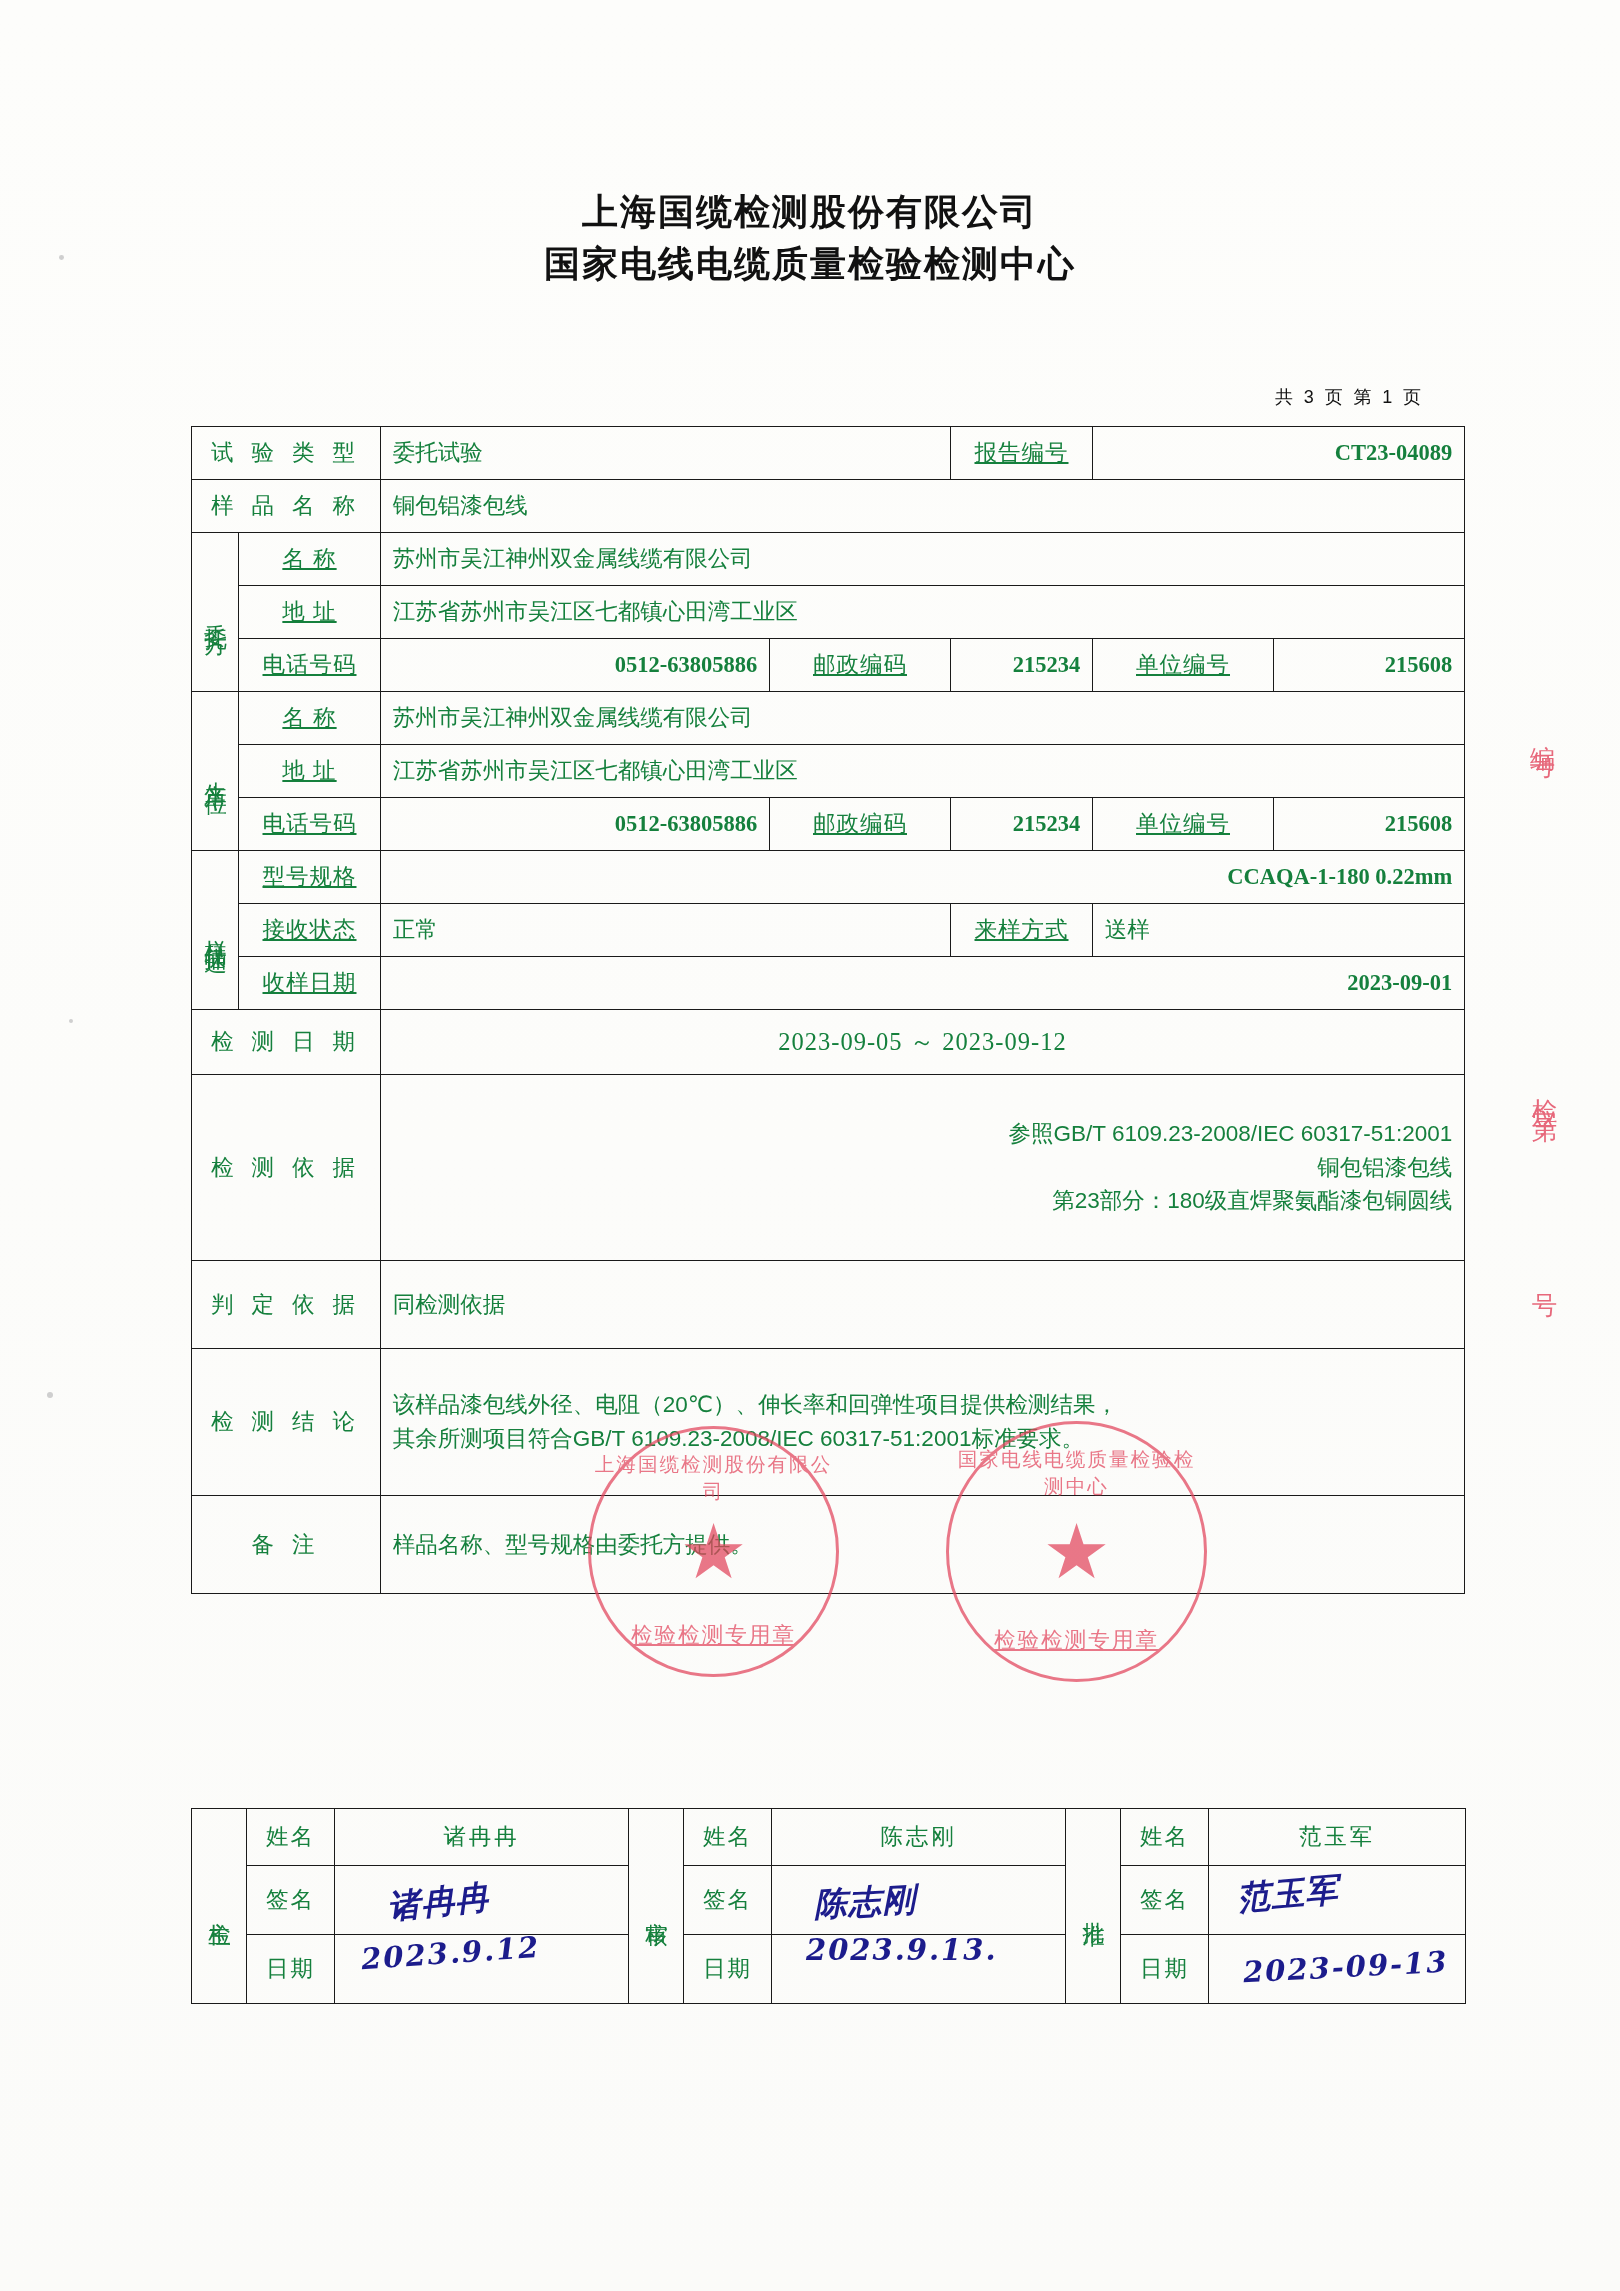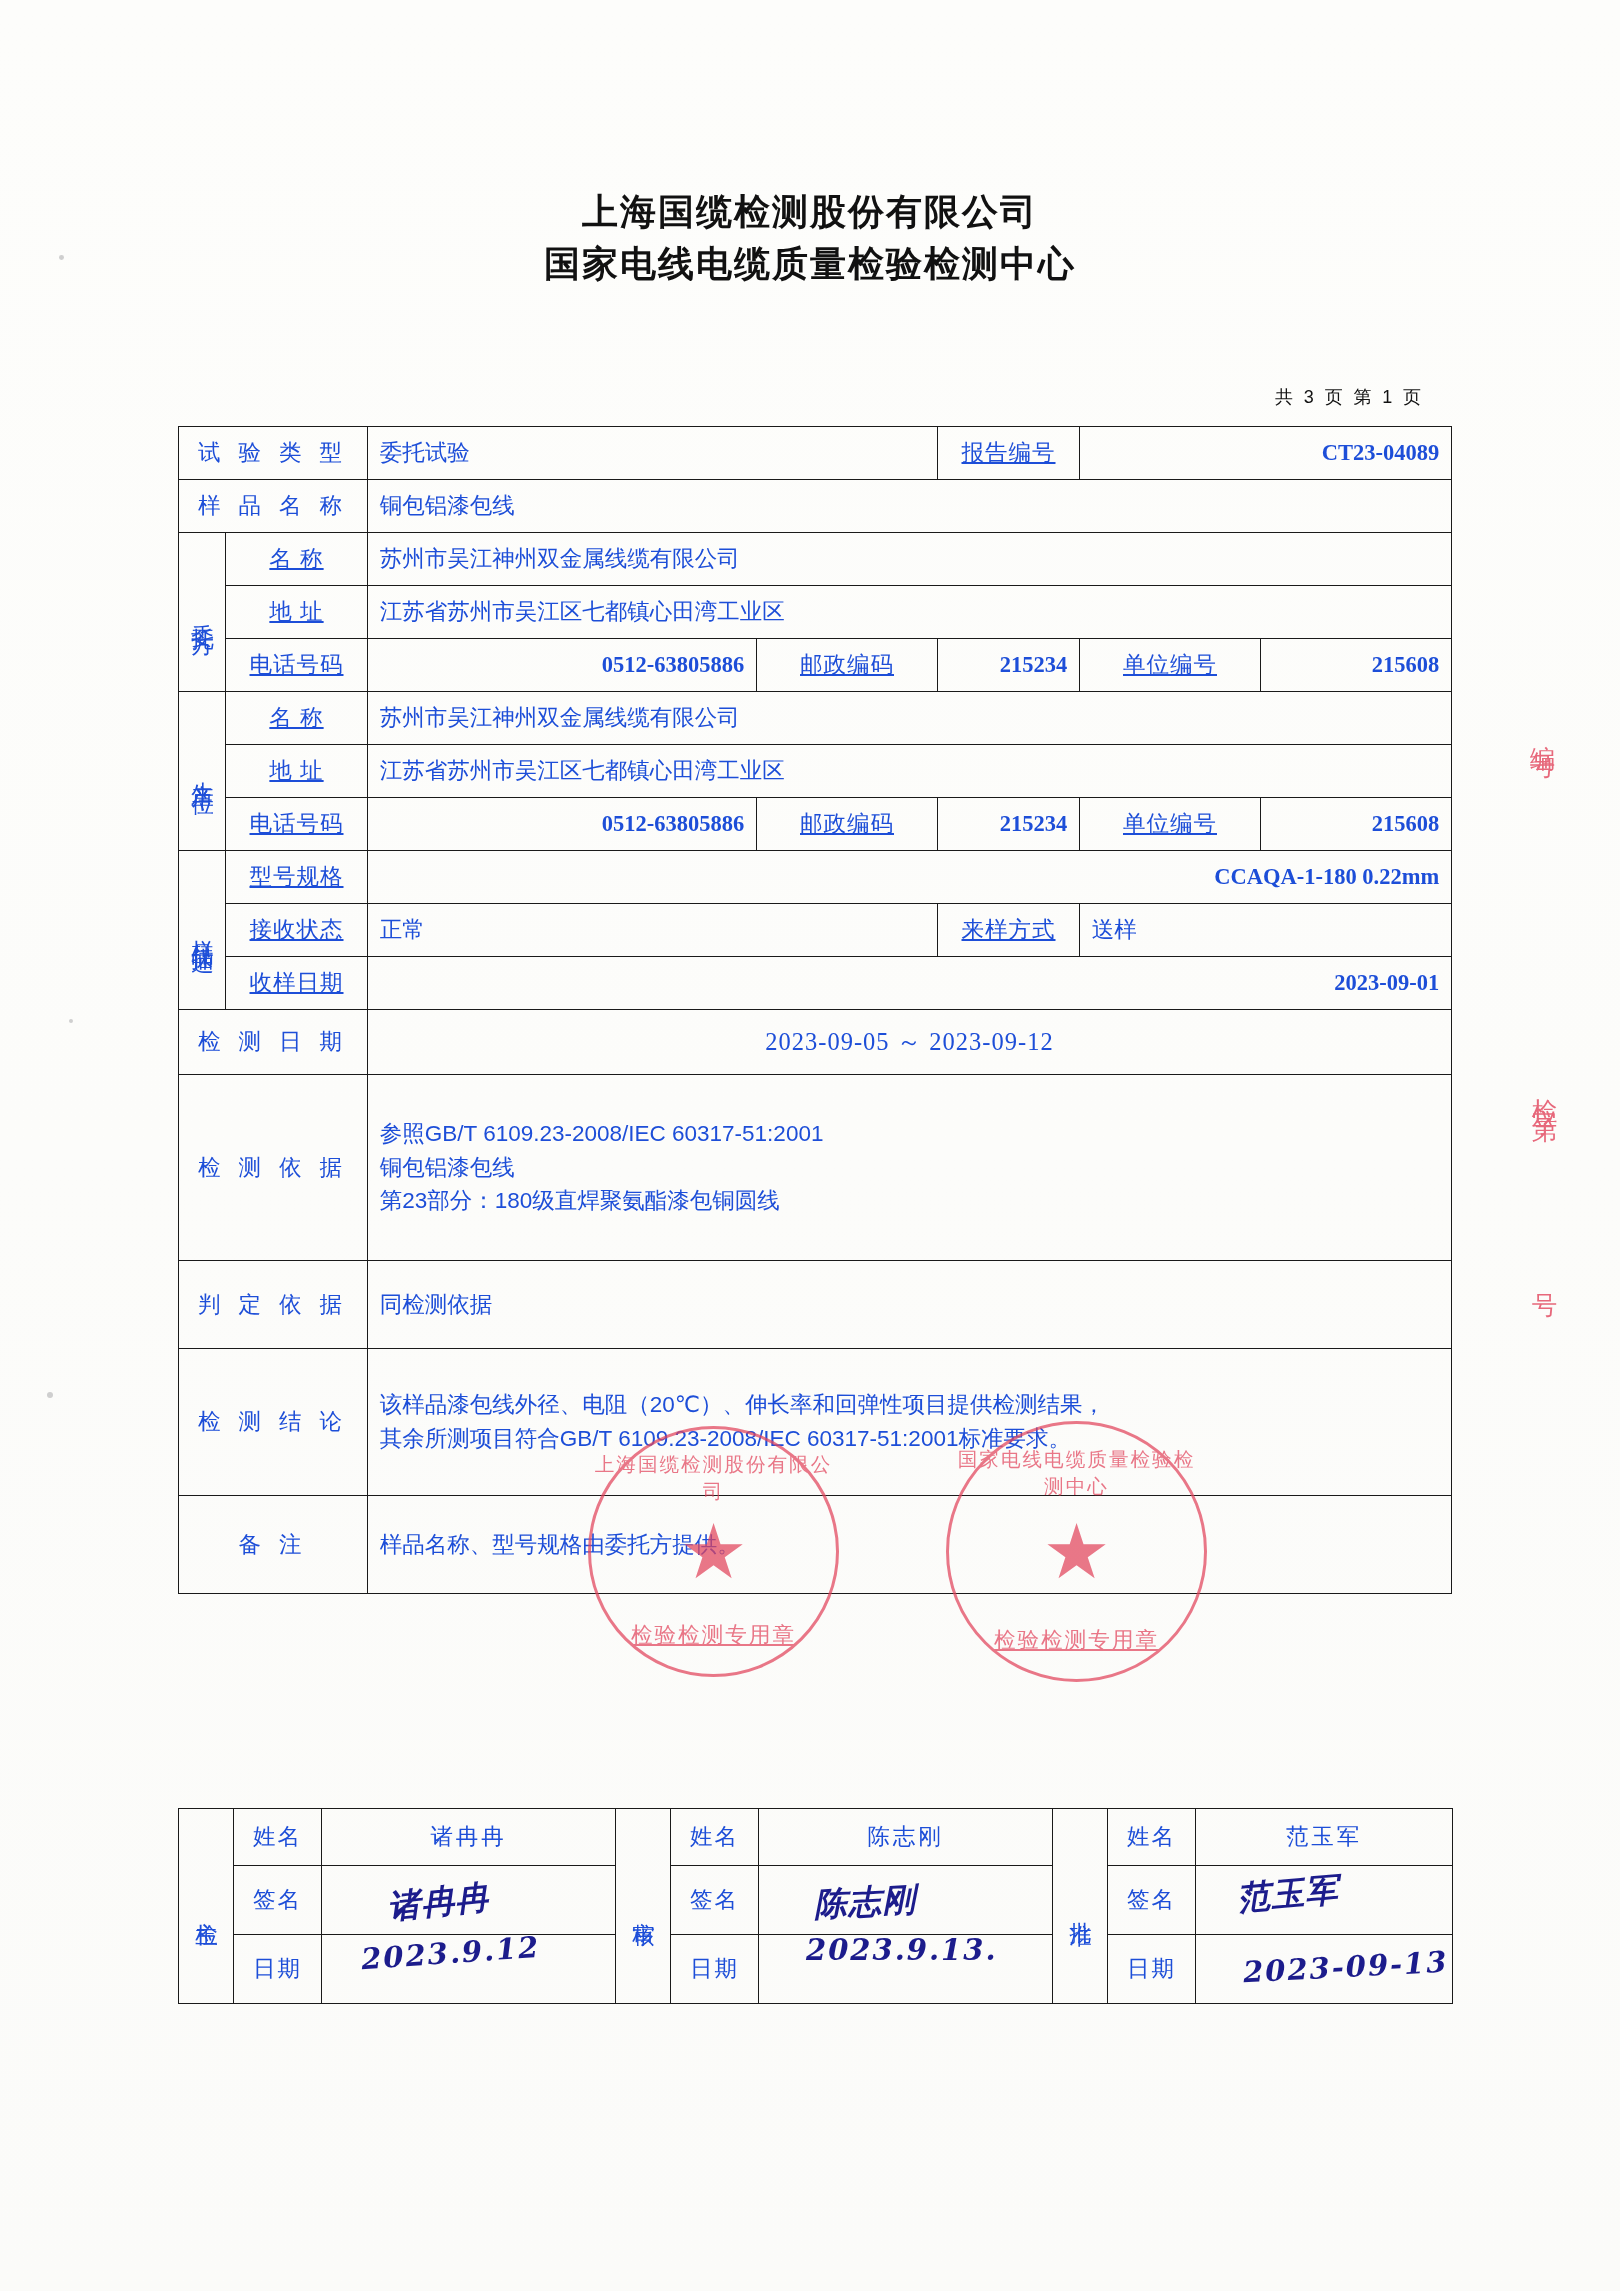--- a/index.html
+++ b/index.html
@@ -65,26 +65,26 @@
     right: 196px;
     top: 385px;
     font-size: 18px;
     letter-spacing: 2.9px;
     color: #111;
   }
 
   
   table.report {
     position: absolute;
-    left: 178px;
+    left: 191px;
     top: 426px;
     width: 1274px;
     border-collapse: collapse;
     table-layout: fixed;
-    color: #1d4ed8;
+    color: #15803d;
   }
   table.report td {
     border: 1.5px solid #1a1a1a;
     font-size: 22.5px;
     padding: 0 11.8px;
     vertical-align: middle;
     line-height: 1.5;
   }
   .lbl {
     text-align: center;
@@ -116,21 +116,21 @@
     text-align: left;
     padding-left: 17.6px;
     font-size: 23.5px;
   }
   .center {
     text-align: center;
   }
   .r-h { height: 53px; }
 
   .basis-cell {
-    text-align: left;
+    text-align: right;
     line-height: 1.95;
     font-size: 23.5px;
     padding: 17.6px 9.8px;
   }
   .conclusion-cell {
     text-align: left;
     padding: 13.7px 21.6px;
     line-height: 2.0;
     font-size: 23.5px;
   }

